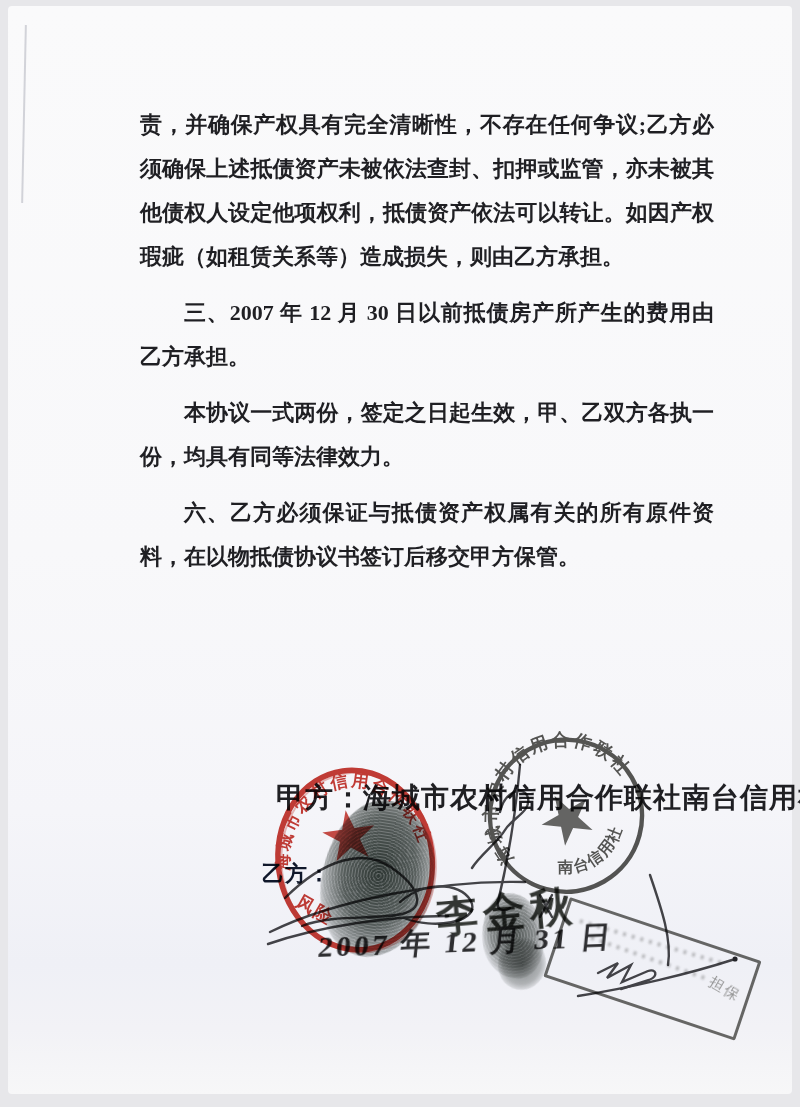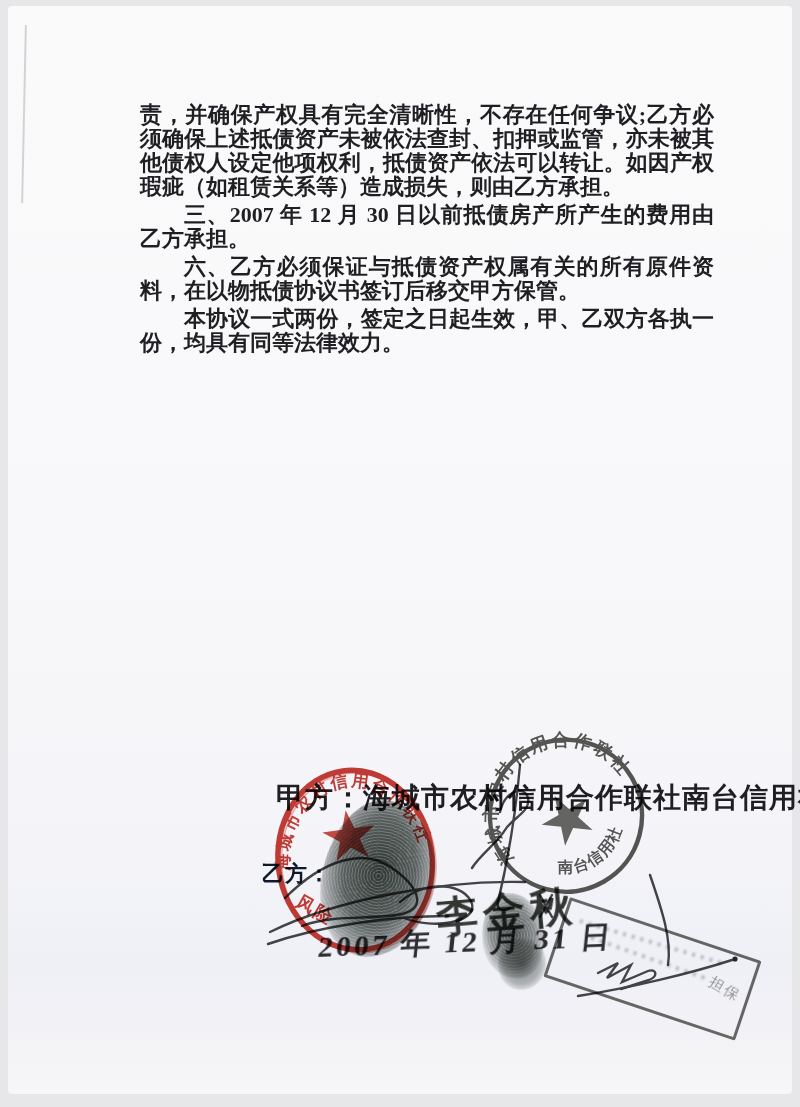--- a/index.html
+++ b/index.html
@@ -13,25 +13,25 @@
     background:linear-gradient(180deg,#fafafb 0%,#f8f8fa 50%,#f5f5f9 74%,#eff0f6 88%,#f2f2f6 94%,#f7f7f8 100%);
     border-radius:4px;
   }
   .crease{
     position:absolute;left:23px;top:25px;width:2px;height:178px;
     background:rgba(150,152,165,.4);transform:rotate(1.2deg);filter:blur(.4px);
   }
   
   .doc-text{
     position:absolute;left:140px;top:103px;width:574px;
-    font-size:22px;line-height:24px;color:#1f1f23;font-weight:600;
+    font-size:22px;line-height:44px;color:#1f1f23;font-weight:600;
     text-align:justify;
   }
   .doc-text p{margin:0 0 0 0;padding:0;}
-  .doc-text p + p{margin-top:4px;}
+  .doc-text p + p{margin-top:12px;}
   .doc-text p.ind{text-indent:2em;}
   
   .sig-a{position:absolute;left:276px;top:779px;font-size:28px;letter-spacing:1px;color:#1f1f23;font-weight:700;white-space:nowrap;}
   .sig-b{position:absolute;left:262px;top:859px;font-size:22px;letter-spacing:1px;color:#0f172a;font-weight:700;}
   .hand-name{
     position:absolute;left:436px;top:884px;font-size:42px;font-weight:700;
     color:rgba(25,28,24,.88);letter-spacing:5px;transform:rotate(-5deg);
     filter:blur(.3px);white-space:nowrap;
   }
   .hand-date{
@@ -85,22 +85,22 @@
 </style>
 </head>
 <body>
 
 <div class="paper"></div>
 <div class="crease"></div>
 
 <div class="doc-text">
   <p>责，并确保产权具有完全清晰性，不存在任何争议;乙方必须确保上述抵债资产未被依法查封、扣押或监管，亦未被其他债权人设定他项权利，抵债资产依法可以转让。如因产权瑕疵（如租赁关系等）造成损失，则由乙方承担。</p>
   <p class="ind">三、2007 年 12 月 30 日以前抵债房产所产生的费用由乙方承担。</p>
+  <p class="ind">本协议一式两份，签定之日起生效，甲、乙双方各执一份，均具有同等法律效力。</p>
   <p class="ind">六、乙方必须保证与抵债资产权属有关的所有原件资料，在以物抵债协议书签订后移交甲方保管。</p>
-  <p class="ind">本协议一式两份，签定之日起生效，甲、乙双方各执一份，均具有同等法律效力。</p>
 </div>
 
 <div class="sig-a"><span>甲方：</span><span>海城市农村信用合作联社南台信用社</span></div>
 <div class="sig-b">乙方：</div>
 <div class="hand-name">李金秋</div>
 <div class="hand-date">2007 年 12 月 31 日</div>
 
 <svg class="seal seal-red" viewBox="0 0 180 200">
   <defs>
     <path id="redArc" d="M 23,100 A 67,80 0 1 1 157,100" fill="none"></path>

